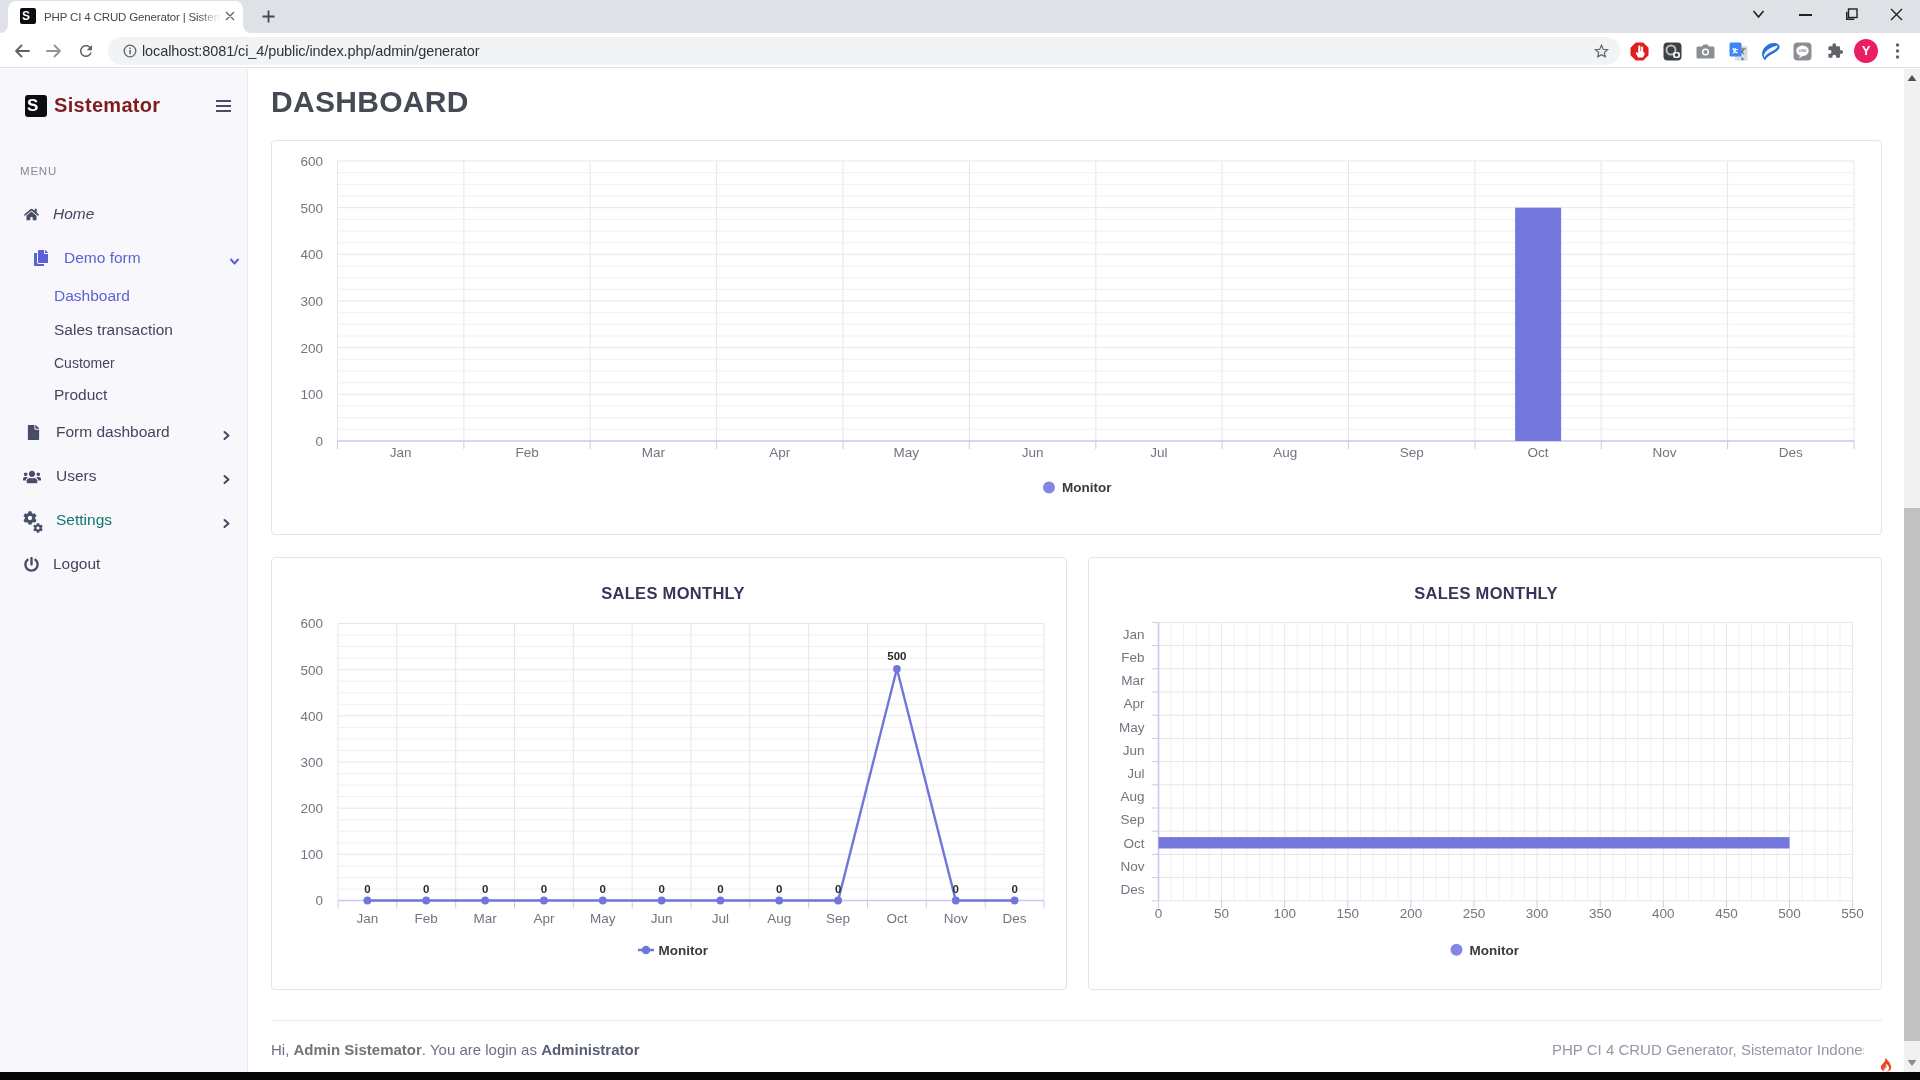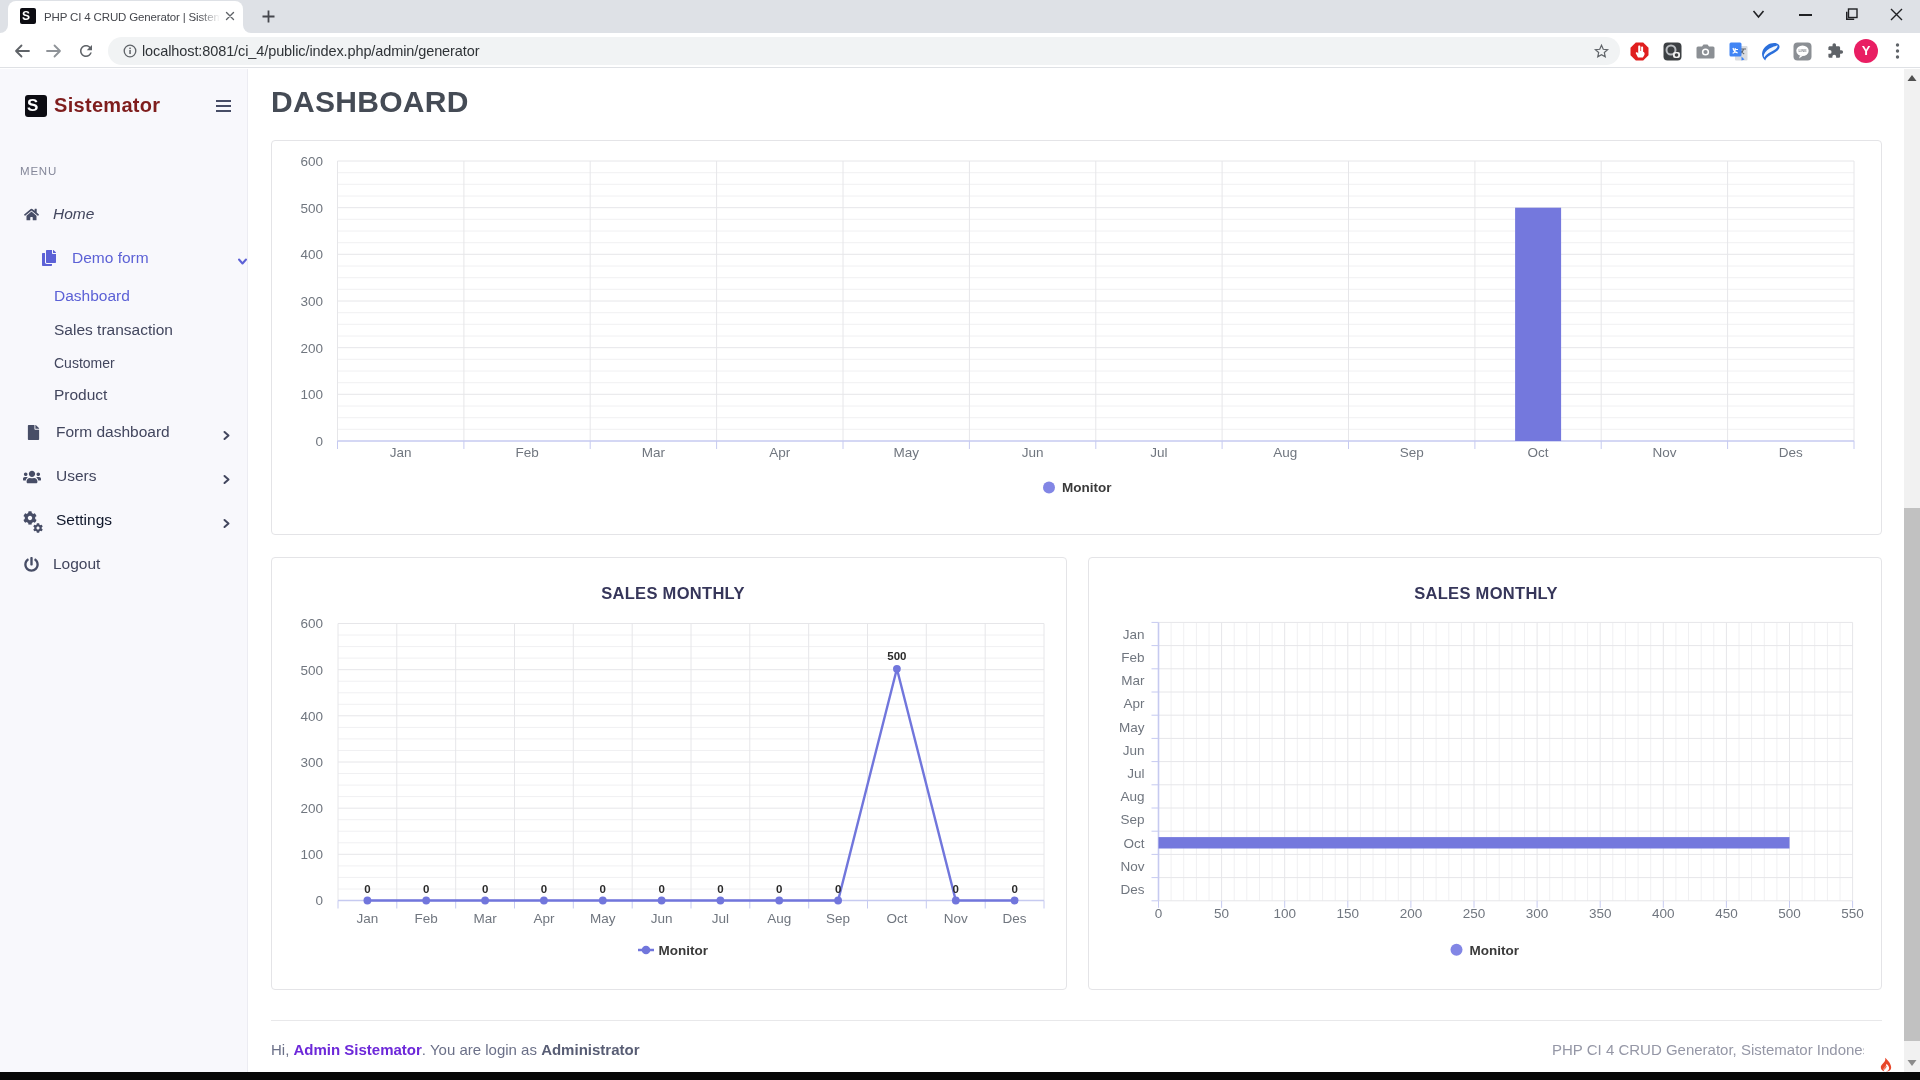--- a/index.html
+++ b/index.html
@@ -106,21 +106,21 @@
  <div style="height:2px;background:#474D66;margin-bottom:3px;"></div>
  <div style="height:2px;background:#474D66;"></div>
 </div>
         <div style="position:absolute;left:20px;top:96px;font-size:11.5px;letter-spacing:0.8px;color:#85889A;">MENU</div>
         <div style="position:absolute;left:0;top:134px;width:248px;height:22px;">
           <div style="position:absolute;left:24px;top:4px;"><svg viewBox="0 0 576 512" width="15" height="15" style="">
               <path fill="#474D66" d="M280.37 148.26L96 300.11V464a16 16 0 0 0 16 16l112.06-.29a16 16 0 0 0 15.92-16V368a16 16 0 0 1 16-16h64a16 16 0 0 1 16 16v95.64a16 16 0 0 0 16 16.05L464 480a16 16 0 0 0 16-16V300L295.67 148.26a12.19 12.19 0 0 0-15.3 0zM571.6 251.47L488 182.56V44.05a12 12 0 0 0-12-12h-56a12 12 0 0 0-12 12v72.61L318.47 43a48 48 0 0 0-61 0L4.34 251.47a12 12 0 0 0-1.6 16.9l25.5 31A12 12 0 0 0 45.15 301l235.22-193.74a12.19 12.19 0 0 1 15.3 0L530.9 301a12 12 0 0 0 16.9-1.6l25.5-31a12 12 0 0 0-1.7-16.93z"></path>
             </svg></div>
           <div style="position:absolute;left:53px;top:0;font-size:15.5px;line-height:22px;color:#42465E;font-style:italic;">Home</div>
         </div>
-        <div style="position:absolute;left:16px;top:178px;width:264px;height:22px;">
+        <div style="position:absolute;left:8px;top:178px;width:264px;height:22px;">
           <div style="position:absolute;left:25px;top:3px;"><svg viewBox="0 0 448 512" width="16" height="16" style="">
               <path fill="#5C61D6" d="M320 448v40c0 13.255-10.745 24-24 24H24c-13.255 0-24-10.745-24-24V120c0-13.255 10.745-24 24-24h72v296c0 30.879 25.121 56 56 56h168zm0-344V0H152c-13.255 0-24 10.745-24 24v368c0 13.255 10.745 24 24 24h272c13.255 0 24-10.745 24-24V128H344c-13.2 0-24-10.8-24-24zm120.971-31.029L375.029 7.029A24 24 0 0 0 358.059 0H352v96h96v-6.059a24 24 0 0 0-7.029-16.97z"></path>
             </svg></div>
           <div style="position:absolute;left:56px;top:0;font-size:15.5px;line-height:22px;color:#5C61D6;">Demo form</div>
           <div style="position:absolute;left:221px;top:5.5px;"><svg width="11" height="11" viewBox="0 0 11 11">
               <polyline points="2,3.5 5.5,7.5 9,3.5" fill="none" stroke="#5C61D6" stroke-width="2" stroke-linecap="round" stroke-linejoin="round"></polyline>
             </svg></div>
         </div>
         <div style="position:absolute;left:0;top:216px;width:248px;height:22px;">
           <div style="position:absolute;left:54px;top:0;font-size:15.5px;line-height:22px;color:#5C61D6;">Dashboard</div>
@@ -152,21 +152,21 @@
               <polyline points="3.5,2 7.5,5.5 3.5,9" fill="none" stroke="#42465E" stroke-width="2" stroke-linecap="round" stroke-linejoin="round"></polyline>
             </svg></div>
         </div>
         <div style="position:absolute;left:0;top:440px;width:248px;height:22px;">
           <div style="position:absolute;left:23px;top:2px;"><svg viewBox="0 0 512 512" width="14" height="14" style="">
               <path fill="#474D66" d="M487.4 315.7l-42.6-24.6c4.3-23.2 4.3-47 0-70.2l42.6-24.6c4.9-2.8 7.1-8.6 5.5-14-11.1-35.6-30-67.8-54.7-94.6-3.8-4.1-10-5.1-14.8-2.3L380.8 110c-17.9-15.4-38.5-27.3-60.8-35.1V25.8c0-5.6-3.9-10.5-9.4-11.7-36.7-8.2-74.3-7.8-109.2 0-5.5 1.2-9.4 6.1-9.4 11.7V75c-22.2 7.9-42.8 19.8-60.8 35.1L88.7 85.5c-4.9-2.8-11-1.9-14.8 2.3-24.7 26.7-43.6 58.9-54.7 94.6-1.7 5.4.6 11.2 5.5 14L67.3 221c-4.3 23.2-4.3 47 0 70.2l-42.6 24.6c-4.9 2.8-7.1 8.6-5.5 14 11.1 35.6 30 67.8 54.7 94.6 3.8 4.1 10 5.1 14.8 2.3l42.6-24.6c17.9 15.4 38.5 27.3 60.8 35.1v49.2c0 5.6 3.9 10.5 9.4 11.7 36.7 8.2 74.3 7.8 109.2 0 5.5-1.2 9.4-6.1 9.4-11.7v-49.2c22.2-7.9 42.8-19.8 60.8-35.1l42.6 24.6c4.9 2.8 11 1.9 14.8-2.3 24.7-26.7 43.6-58.9 54.7-94.6 1.5-5.5-.7-11.3-5.6-14.1zM256 336c-44.1 0-80-35.9-80-80s35.9-80 80-80 80 35.9 80 80-35.9 80-80 80z"></path>
             </svg></div>
           <div style="position:absolute;left:33px;top:10px;"><svg viewBox="0 0 512 512" width="10" height="10" style="">
               <path fill="#474D66" d="M487.4 315.7l-42.6-24.6c4.3-23.2 4.3-47 0-70.2l42.6-24.6c4.9-2.8 7.1-8.6 5.5-14-11.1-35.6-30-67.8-54.7-94.6-3.8-4.1-10-5.1-14.8-2.3L380.8 110c-17.9-15.4-38.5-27.3-60.8-35.1V25.8c0-5.6-3.9-10.5-9.4-11.7-36.7-8.2-74.3-7.8-109.2 0-5.5 1.2-9.4 6.1-9.4 11.7V75c-22.2 7.9-42.8 19.8-60.8 35.1L88.7 85.5c-4.9-2.8-11-1.9-14.8 2.3-24.7 26.7-43.6 58.9-54.7 94.6-1.7 5.4.6 11.2 5.5 14L67.3 221c-4.3 23.2-4.3 47 0 70.2l-42.6 24.6c-4.9 2.8-7.1 8.6-5.5 14 11.1 35.6 30 67.8 54.7 94.6 3.8 4.1 10 5.1 14.8 2.3l42.6-24.6c17.9 15.4 38.5 27.3 60.8 35.1v49.2c0 5.6 3.9 10.5 9.4 11.7 36.7 8.2 74.3 7.8 109.2 0 5.5-1.2 9.4-6.1 9.4-11.7v-49.2c22.2-7.9 42.8-19.8 60.8-35.1l42.6 24.6c4.9 2.8 11 1.9 14.8-2.3 24.7-26.7 43.6-58.9 54.7-94.6 1.5-5.5-.7-11.3-5.6-14.1zM256 336c-44.1 0-80-35.9-80-80s35.9-80 80-80 80 35.9 80 80-35.9 80-80 80z"></path>
             </svg></div>
-          <div style="position:absolute;left:56px;top:0;font-size:15.5px;line-height:22px;color:#0f172a;">Settings</div>
+          <div style="position:absolute;left:56px;top:0;font-size:15.5px;line-height:22px;color:#0f766e;">Settings</div>
           <div style="position:absolute;left:221px;top:5.5px;"><svg width="11" height="11" viewBox="0 0 11 11">
               <polyline points="3.5,2 7.5,5.5 3.5,9" fill="none" stroke="#42465E" stroke-width="2" stroke-linecap="round" stroke-linejoin="round"></polyline>
             </svg></div>
         </div>
         <div style="position:absolute;left:0;top:484px;width:248px;height:22px;">
           <div style="position:absolute;left:24px;top:4px;"><svg viewBox="0 0 512 512" width="15" height="15" style="">
               <path fill="#474D66" d="M400 54.1c63 45 104 118.6 104 201.9 0 136.8-110.8 247.7-247.5 248C120 504.3 8.2 393 8 256.4 7.9 173.1 48.9 99.3 111.8 54.2c11.7-8.3 28-4.8 35 7.7L162.6 90c5.9 10.5 3.1 23.8-6.6 31-41.5 30.8-68 79.6-68 134.9-.1 92.3 74.5 168.1 168 168.1 91.6 0 168.6-74.2 168-169.1-.3-51.8-24.7-101.8-68.1-134-9.7-7.2-12.4-20.5-6.5-30.9l15.8-28.1c7-12.4 23.2-16.1 34.8-7.8zM296 264V24c0-13.3-10.7-24-24-24h-32c-13.3 0-24 10.7-24 24v240c0 13.3 10.7 24 24 24h32c13.3 0 24-10.7 24-24z"></path>
             </svg></div>
           <div style="position:absolute;left:53px;top:0;font-size:15.5px;line-height:22px;color:#42465E;">Logout</div>
         </div>
@@ -476,21 +476,21 @@
           <text x="574.3" y="359.5" text-anchor="middle" font-family="Liberation Sans" ,sans-serif="" font-size="13.5" fill="#70767f">400</text>
           <text x="637.4" y="359.5" text-anchor="middle" font-family="Liberation Sans" ,sans-serif="" font-size="13.5" fill="#70767f">450</text>
           <text x="700.5" y="359.5" text-anchor="middle" font-family="Liberation Sans" ,sans-serif="" font-size="13.5" fill="#70767f">500</text>
           <text x="763.6" y="359.5" text-anchor="middle" font-family="Liberation Sans" ,sans-serif="" font-size="13.5" fill="#70767f">550</text>
           <circle cx="367.5" cy="391.8" r="6" fill="#8286E5"></circle>
           <text x="380.5" y="396.6" font-family="Liberation Sans" ,sans-serif="" font-size="13.5" font-weight="bold" fill="#3a3a3a">Monitor</text>
         </svg>
       </div>
 
   <div style="position:absolute;left:271px;top:951px;width:1611px;height:1px;background:#E8E8EA;"></div>
-  <div style="position:absolute;left:271px;top:971px;height:20px;line-height:20px;font-size:15px;color:#6B7088;">Hi, <b style="color:#6d28d9;">Admin Sistemator</b>. You are login as <b style="color:#585D74;">Administrator</b></div>
+  <div style="position:absolute;left:271px;top:971px;height:20px;line-height:20px;font-size:15px;color:#6B7088;">Hi, <b style="color:#737373;">Admin Sistemator</b>. You are login as <b style="color:#585D74;">Administrator</b></div>
   <div style="position:absolute;left:1552px;top:971px;width:312px;height:20px;line-height:20px;font-size:15px;color:#9597A6;overflow:hidden;white-space:nowrap;">PHP CI 4 CRUD Generator, Sistemator Indonesia</div>
   <svg style="position:absolute;left:1876px;top:988px;" width="18" height="17" viewBox="0 0 24 24">
         <path fill="#E8472A" d="M12 1 c1.2 3-0.2 5.2-2 7-1.7 1.7-3.6 3.4-3.9 5.9-0.4 3.2 1.8 5.9 5.2 6.6-1.3-1.5-1.7-3.3-0.7-4.9 0.7-1.2 2-2.1 2.7-3.3 0.5-0.9 0.7-1.8 0.5-2.8 2.6 1.9 4.3 4.4 4 6.9-0.2 2.2-1.9 3.8-4.4 4.1 3.8 0.4 6.9-1.7 7.3-5 0.6-4.6-4.2-11-8.7-14.5z"></path>
         <path fill="#F07054" d="M11.1 14.1 c-0.8 1.3-0.5 2.9 0.6 4.2 0.2-1.3 1-2.3 1.8-3.3 0.6-0.8 1.1-1.7 1.1-2.7-1.3 0.4-2.8 0.6-3.5 1.8z"></path>
       </svg>
 </div>
 <div style="position:absolute;left:1904px;top:69px;width:16px;height:1003px;background:#f1f1f1;"></div>
     <svg style="position:absolute;left:1907px;top:74px;" width="10" height="8" viewBox="0 0 10 8">
       <path d="M5 1 L9.5 7 H0.5 Z" fill="#505050"></path>
     </svg>

